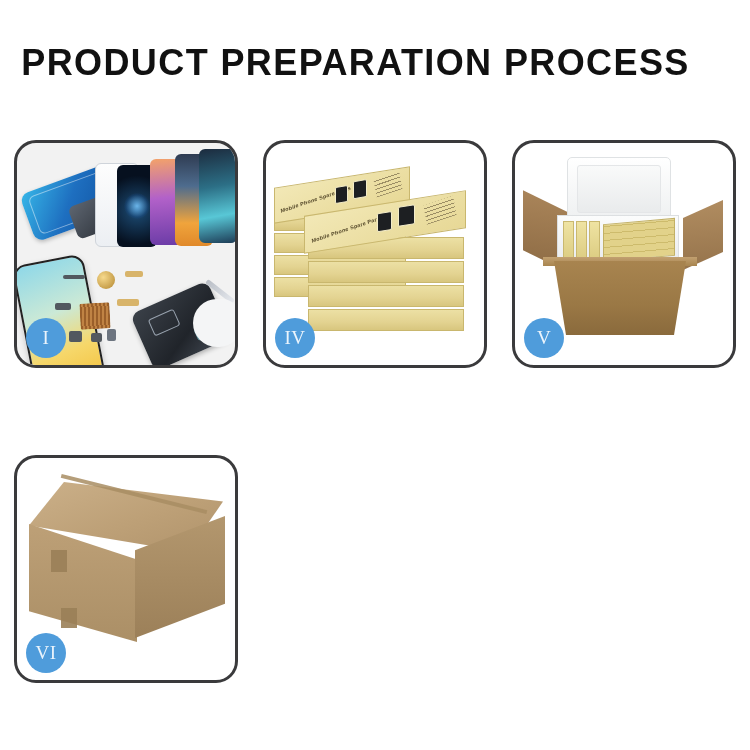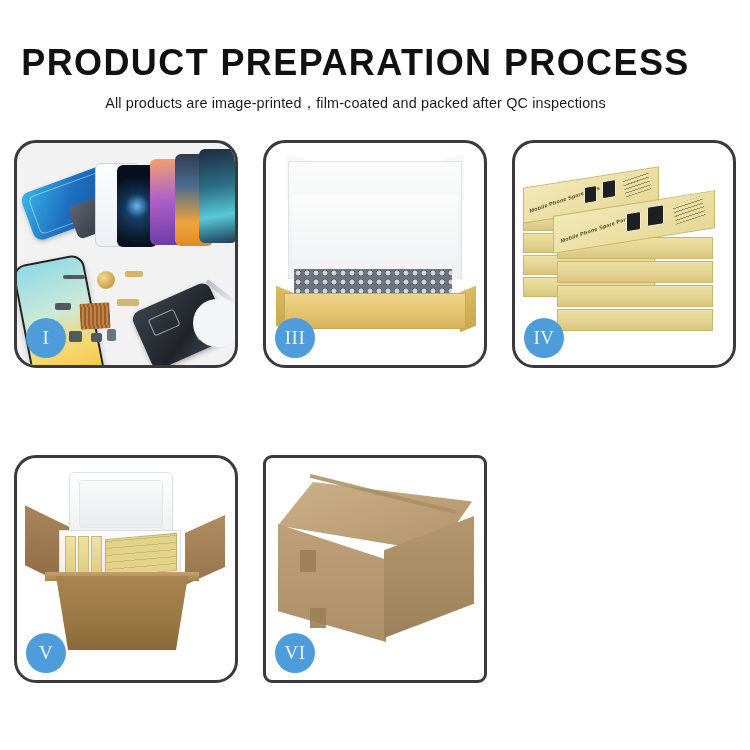--- a/index.html
+++ b/index.html
@@ -283,21 +283,21 @@
     position: absolute; left: 30px; top: 118px; width: 150px; height: 74px;
     background: linear-gradient(180deg,#a8844f 0%,#9a7845 60%,#8a6a3c 100%);
     clip-path: polygon(6% 0, 94% 0, 86% 100%, 14% 100%);
   }
   .carton-rim {
     position: absolute; left: 28px; top: 114px; width: 154px; height: 9px;
     background: linear-gradient(180deg,#c2a070,#a8854f);
   }
 
   
-  .p6 { background: #ffffff; border-radius: 9px; }
+  .p6 { background: #ffffff; }
   .c6-top {
     position: absolute; left: 12px; top: 24px; width: 194px; height: 70px;
     background: linear-gradient(160deg,#cbb089 0%,#bda077 55%,#b0936b 100%);
     clip-path: polygon(18% 0, 100% 28%, 82% 100%, 0 62%);
   }
   .c6-seam {
     position: absolute; left: 42px; top: 34px; width: 150px; height: 4px;
     background: #a88d63; transform: rotate(14deg); opacity: .85;
   }
   .c6-left {
@@ -314,21 +314,20 @@
     position: absolute; background: #9a7f58; opacity: .9;
   }
 </style>
 </head>
 <body>
 
 <div class="page">
 
   <div class="header">
     <div class="title">PRODUCT PREPARATION PROCESS</div>
-    <div class="subtitle">All products are image-printed，film-coated and packed after QC inspections</div>
   </div>
 
   <div class="grid">
 
     <div class="panel p1">
       <div class="stage">
         <div class="ph blue-film"></div>
         <div class="ph grey-back"></div>
         <div class="ph white-screen"></div>
         <div class="ph dark-screen"></div>
@@ -347,33 +346,20 @@
         <div class="tiny" style="left:74px;top:190px;width:11px;height:9px;"></div>
         <div class="tiny" style="left:90px;top:186px;width:9px;height:12px;background:#6d7580;"></div>
         <div class="tiny" style="left:30px;top:186px;width:10px;height:14px;background:#8fd1e0;"></div>
         <div class="tweezer"></div>
         <div class="hand"></div>
       </div>
       <div class="badge">I</div>
     </div>
 
 
-    <div class="panel p3">
-      <div class="stage">
-        <div class="box3-lid-l"></div>
-        <div class="box3-lid-r"></div>
-        <div class="box3-backwall"></div>
-        <div class="foam3"></div>
-        <div class="bubbles3"></div>
-        <div class="box3-side-l"></div>
-        <div class="box3-side-r"></div>
-        <div class="box3-front"></div>
-      </div>
-      <div class="badge">III</div>
-    </div>
 
     <div class="panel p4">
       <div class="stage">
         <div class="stack">
 
           <div class="sbox" style="left:0px;top:118px;width:132px;height:20px;"></div>
           <div class="sbox" style="left:0px;top:96px;width:132px;height:20px;"></div>
           <div class="sbox" style="left:0px;top:74px;width:132px;height:20px;"></div>
           <div class="sbox" style="left:0px;top:52px;width:132px;height:20px;"></div>
 

